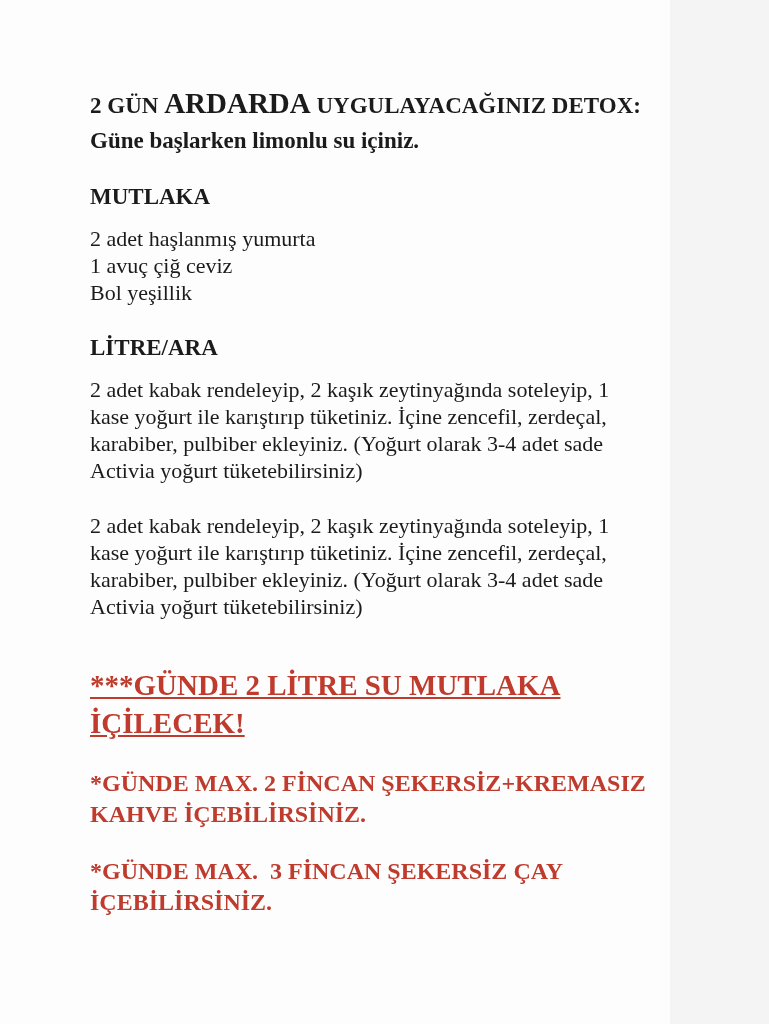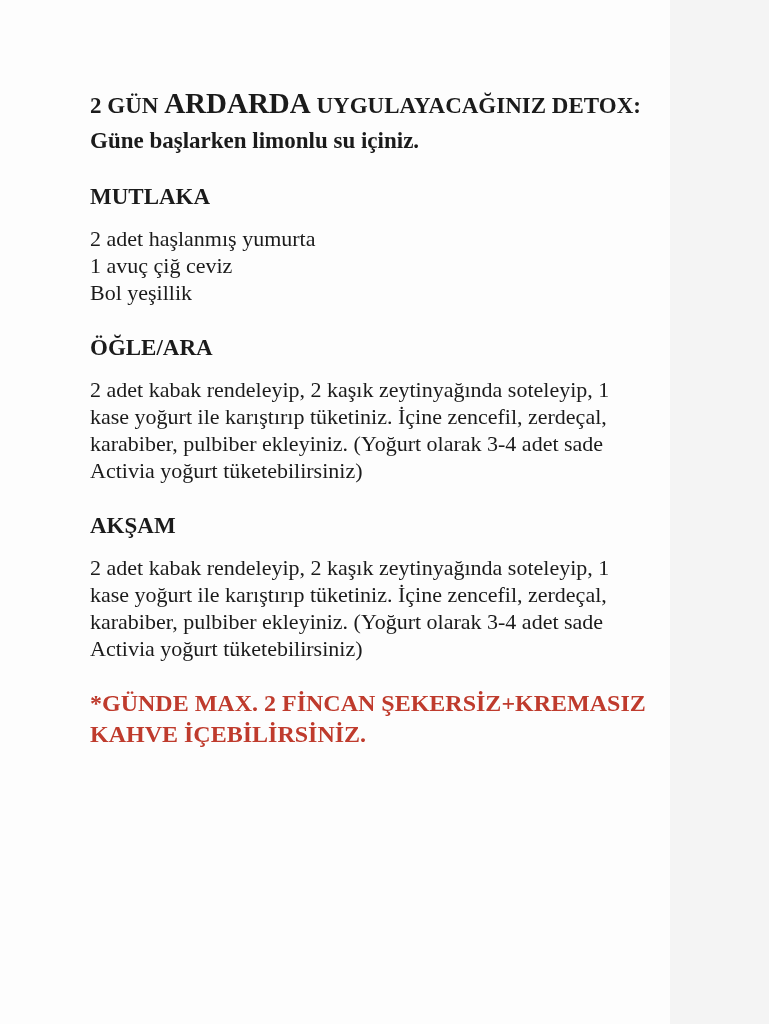--- a/index.html
+++ b/index.html
@@ -81,36 +81,39 @@
   <p class="subtitle">Güne başlarken limonlu su içiniz.</p>
 
   <section class="meal">
     <h2 class="meal-heading">MUTLAKA</h2>
     <p class="meal-body">2 adet haşlanmış yumurta
 1 avuç çiğ ceviz
 Bol yeşillik</p>
   </section>
 
   <section class="meal">
-    <h2 class="meal-heading">ÖĞLE/ARA</h2>
+    <h2 class="meal-heading">LİTRE/ARA</h2>
     <p class="meal-body">2 adet kabak rendeleyip, 2 kaşık zeytinyağında soteleyip, 1
 kase yoğurt ile karıştırıp tüketiniz. İçine zencefil, zerdeçal,
 karabiber, pulbiber ekleyiniz. (Yoğurt olarak 3-4 adet sade
 Activia yoğurt tüketebilirsiniz)</p>
   </section>
 
   <section class="meal">
-    <h2 class="meal-heading">AKŞAM</h2>
     <p class="meal-body">2 adet kabak rendeleyip, 2 kaşık zeytinyağında soteleyip, 1
 kase yoğurt ile karıştırıp tüketiniz. İçine zencefil, zerdeçal,
 karabiber, pulbiber ekleyiniz. (Yoğurt olarak 3-4 adet sade
 Activia yoğurt tüketebilirsiniz)</p>
   </section>
 
   <div>
+    <h2 class="warning-headline">***GÜNDE 2 LİTRE SU MUTLAKA
+İÇİLECEK!</h2>
 
     <p class="red-note">*GÜNDE MAX. 2 FİNCAN ŞEKERSİZ+KREMASIZ
 KAHVE İÇEBİLİRSİNİZ.</p>
 
+    <p class="red-note">*GÜNDE MAX.  3 FİNCAN ŞEKERSİZ ÇAY
+İÇEBİLİRSİNİZ.</p>
 
   </div>
 
 </div>
 
 </body></html>

